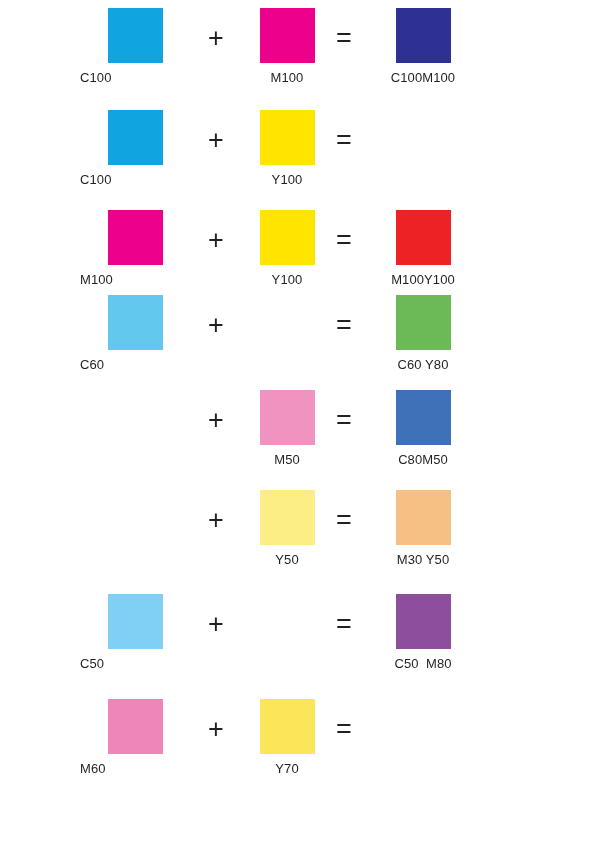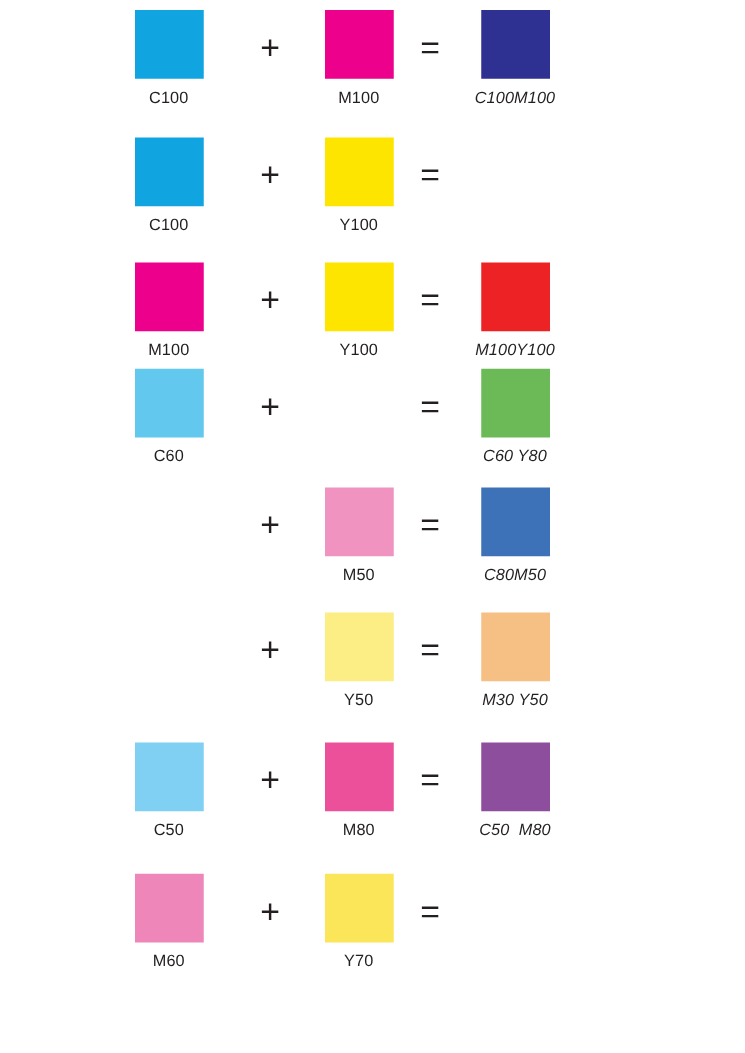--- a/index.html
+++ b/index.html
@@ -28,21 +28,21 @@
     width: 596px;
     height: 86px;
   }
   .cell {
     position: absolute;
     width: 110px;
     text-align: center;
   }
   .cell-a { left: 80px; }
   .cell-b { left: 232px; }
-  .cell-c { left: 357px; font-style: italic; }
+  .cell-c { left: 368px; }
 
   .swatch {
     width: 55px;
     height: 55px;
     margin: 0 auto;
     display: block;
   }
   .swatch-label {
     display: block;
     margin-top: 7px;
@@ -59,21 +59,21 @@
     top: 17px;
     font-size: 27px;
     line-height: 27px;
     color: #231f20;
     font-weight: 400;
   }
   .op-plus { left: 196px; }
   .op-eq   { left: 324px; }
 
   
-  .label-left   { text-align: center; }
+  .label-left   { text-align: left; }
 </style>
 </head>
 <body style="background: rgb(255, 255, 255);">
 
 <div id="chart-root">
     <div class="mix-row" style="top: 8px;">
       <div class="cell cell-a">
         <span class="swatch" style="width: 55px; height: 55px; background-color: rgb(16, 165, 224);"></span>
         <span class="swatch-label label-left">C100</span>
       </div>
@@ -151,24 +151,20 @@
         <span class="swatch" style="width: 55px; height: 55px; background-color: rgb(246, 191, 132);"></span>
         <span class="swatch-label">M30 Y50</span>
       </div>
     </div>
     <div class="mix-row" style="top: 594px;">
       <div class="cell cell-a">
         <span class="swatch" style="width: 55px; height: 55px; background-color: rgb(127, 208, 242);"></span>
         <span class="swatch-label label-left">C50</span>
       </div>
       <div class="op op-plus">+</div>
-      <div class="cell cell-b">
-        <span class="swatch" style="width: 55px; height: 55px; background-color: rgb(236, 80, 154);"></span>
-        <span class="swatch-label">M80</span>
-      </div>
       <div class="op op-eq">=</div>
       <div class="cell cell-c">
         <span class="swatch" style="width: 55px; height: 55px; background-color: rgb(142, 78, 158);"></span>
         <span class="swatch-label">C50  M80</span>
       </div>
     </div>
     <div class="mix-row" style="top: 699px;">
       <div class="cell cell-a">
         <span class="swatch" style="width: 55px; height: 55px; background-color: rgb(238, 134, 185);"></span>
         <span class="swatch-label label-left">M60</span>

